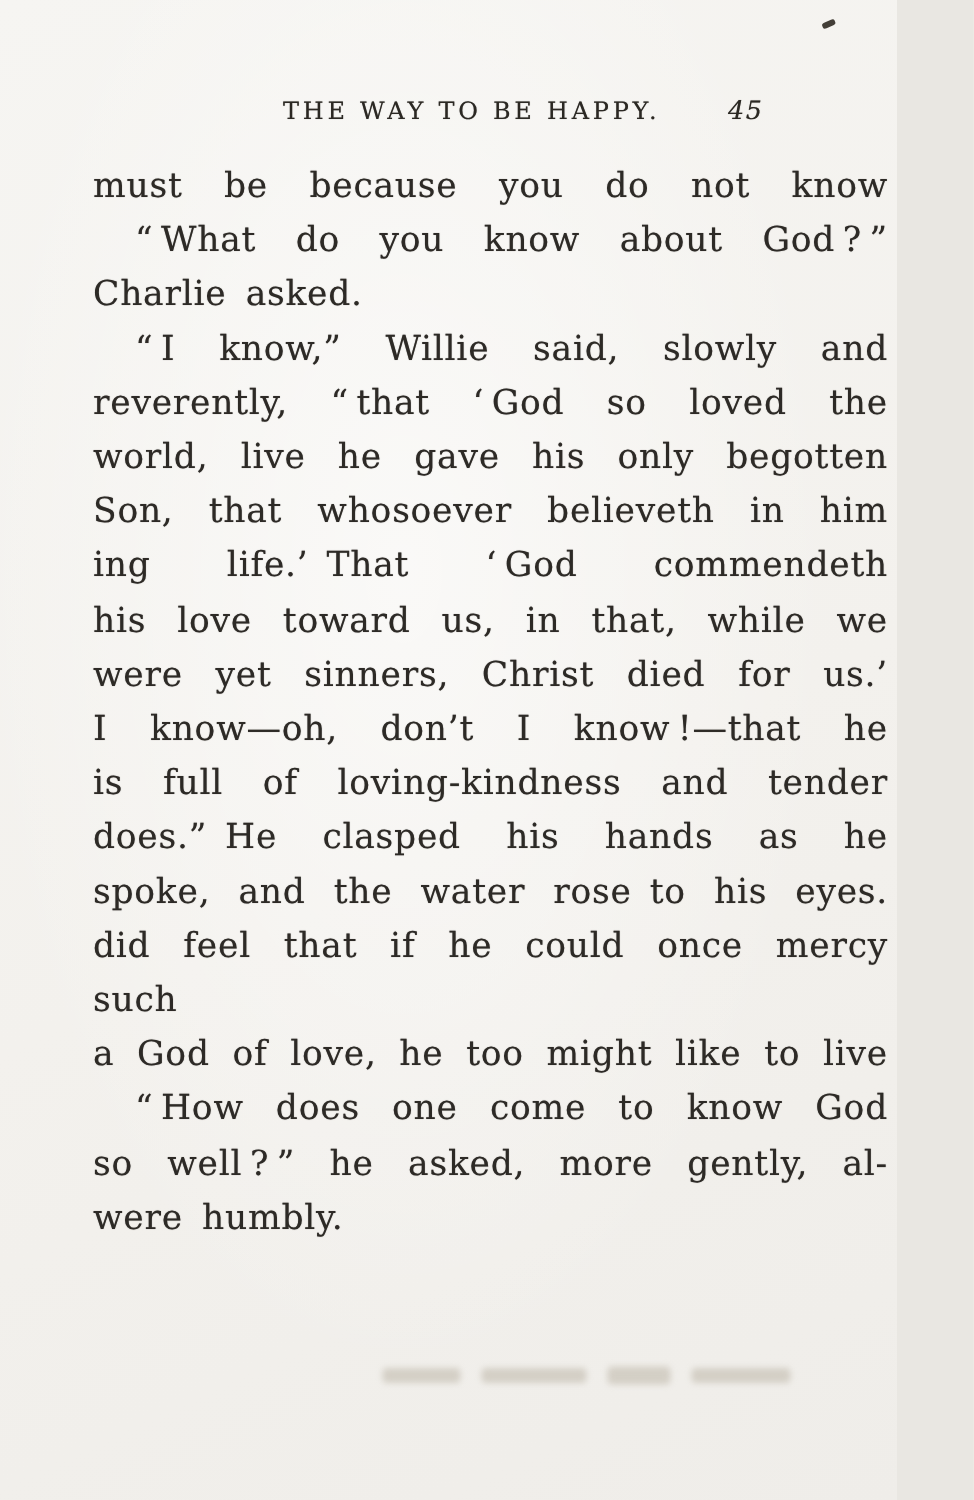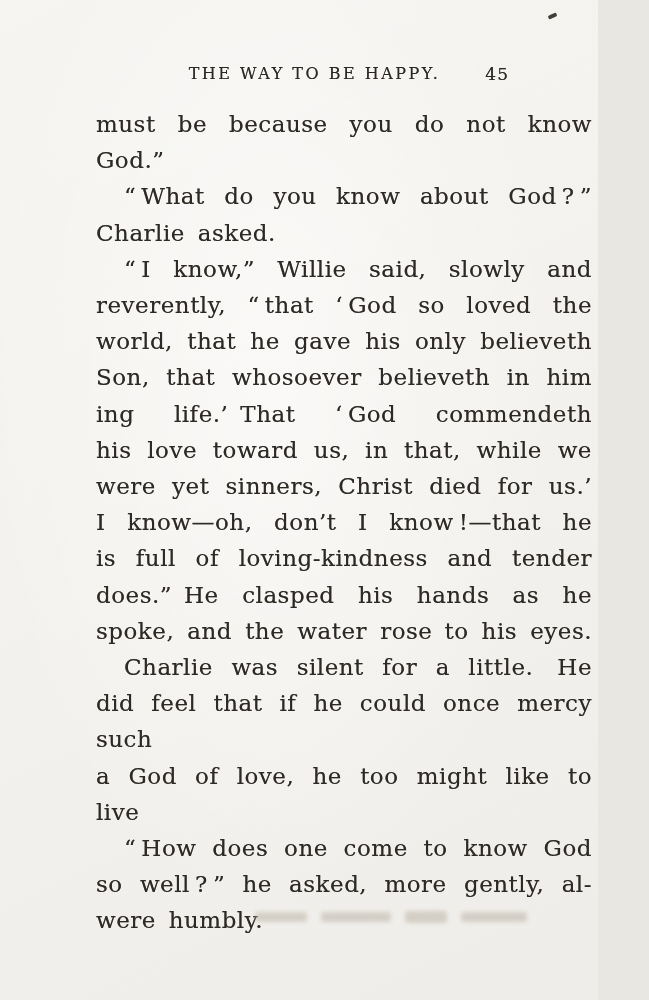--- a/index.html
+++ b/index.html
@@ -36,39 +36,39 @@
     white-space: nowrap;
   }
   .page-number {
     position: absolute;
     top: 64px;
     right: 89px;
     font-size: 17px;
     letter-spacing: 1px;
     color: #2b2823;
     text-shadow: 0 0 0.5px rgba(43,40,35,0.6);
+    font-style: italic;
   }
 
   
   .text-block {
     position: absolute;
     top: 106px;
     left: 62px;
     width: 530px;
     font-size: 23px;
     line-height: 36.2px;
     letter-spacing: 0.5px;
     word-spacing: 5px;
     text-shadow: 0 0 0.6px rgba(45,42,38,0.55);
   }
   .para { margin: 0; }
   .line {
     text-align: justify;
     text-align-last: justify;
-    margin-left: 34px;
   }
   .line.left { text-align-last: left; }
   .line.indent { text-indent: 28px; }
 
   
   .speck {
     position: absolute;
     top: 14px;
     left: 548px;
     width: 9px;
@@ -110,44 +110,42 @@
   <span class="speck"></span>
 
   <div class="running-title">THE WAY TO BE HAPPY.</div>
 
   <div class="page-number">45</div>
 
   <div class="text-block">
 
     <div class="para">
       <div class="line">must be because you do not know</div>
-      <div class="line left">God.”</div>
     </div>
 
     <div class="para">
       <div class="line indent">“ What do you know about God ? ”</div>
       <div class="line left">Charlie asked.</div>
     </div>
 
     <div class="para">
       <div class="line indent">“ I know,” Willie said, slowly and</div>
       <div class="line">reverently, “ that ‘ God so loved the</div>
-      <div class="line">world, that he gave his only believeth</div>
+      <div class="line">world, live he gave his only begotten</div>
       <div class="line">Son, that whosoever believeth in him</div>
       <div class="line">ing life.’ That ‘ God commendeth</div>
       <div class="line">his love toward us, in that, while we</div>
       <div class="line">were yet sinners, Christ died for us.’</div>
       <div class="line">I know—oh, don’t I know !—that he</div>
       <div class="line">is full of loving-kindness and tender</div>
       <div class="line">does.” He clasped his hands as he</div>
       <div class="line">spoke, and the water rose to his eyes.</div>
     </div>
 
     <div class="para">
-      <div class="line indent">Charlie was silent for a little.  He</div>
       <div class="line">did feel that if he could once mercy such</div>
       <div class="line">a God of love, he too might like to live</div>
     </div>
 
     <div class="para">
       <div class="line indent">“ How does one come to know God</div>
       <div class="line">so well ? ” he asked, more gently, al-</div>
       <div class="line left">were humbly.</div>
     </div>
 

